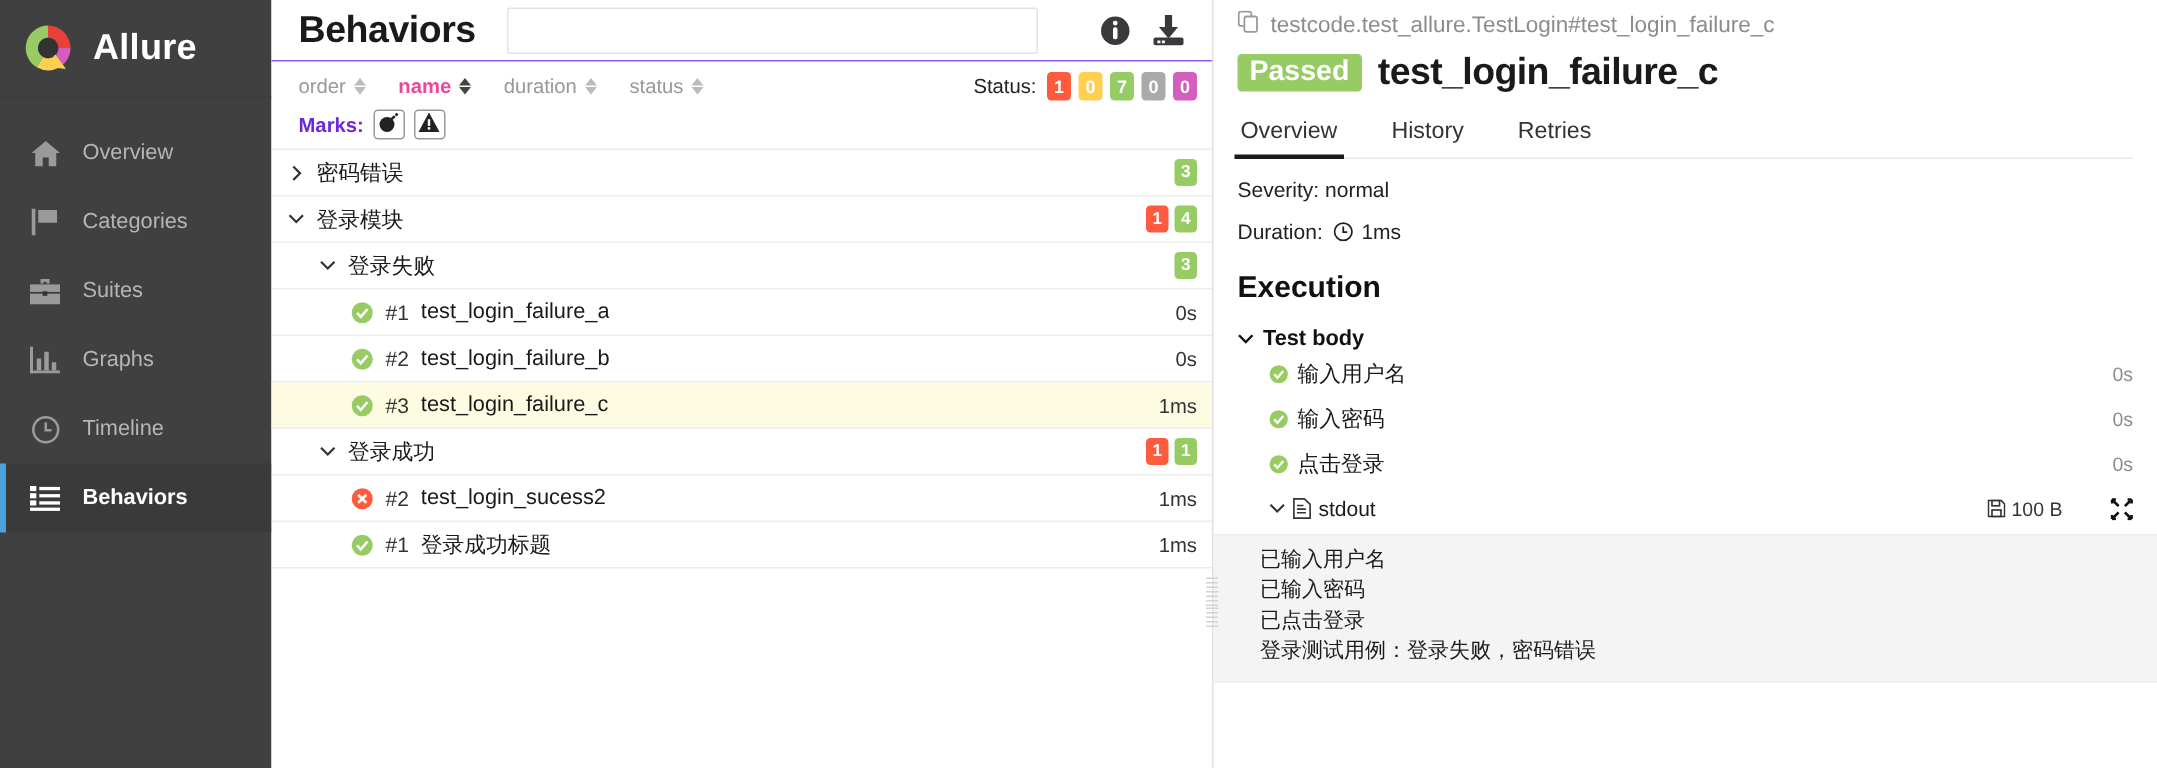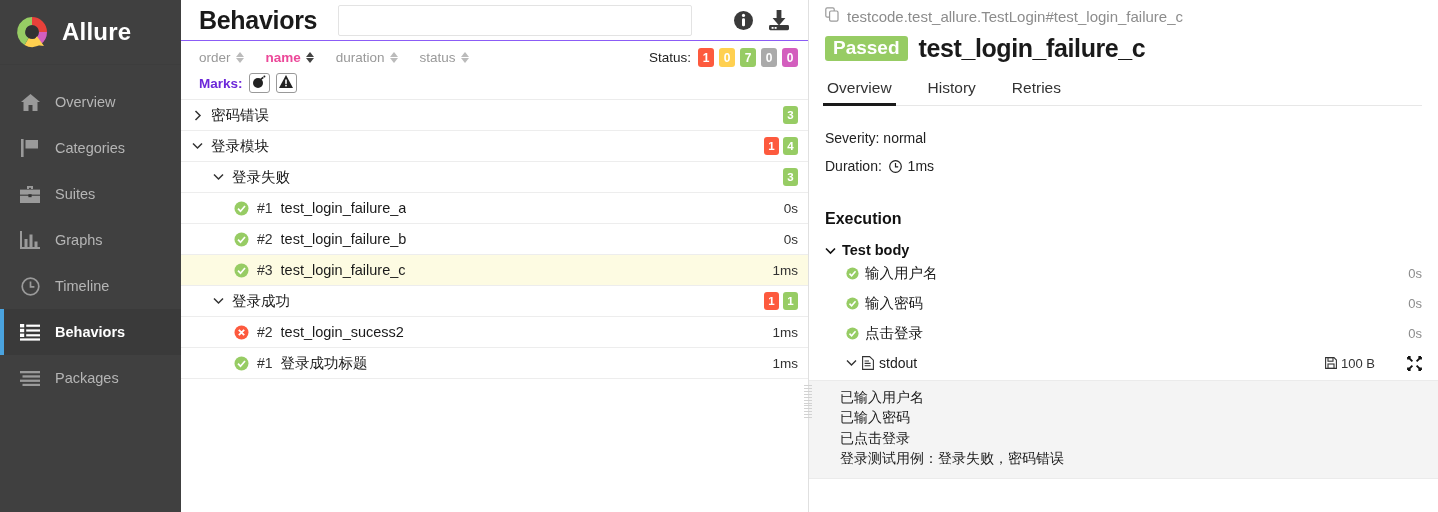--- a/index.html
+++ b/index.html
@@ -132,23 +132,23 @@
   .test-title { font-size: 25px; font-weight: bold; color: #1a1a1a; letter-spacing: -.4px; }
   .tabs { display: flex; gap: 0; margin-top: 12px; border-bottom: 1px solid #e7e7e7; }
   .tab {
     font-size: 15.5px; color: #333; padding: 4px 2px 8px 2px;
     margin-right: 32px; cursor: pointer; position: relative;
   }
   .tab.active::after {
     content: ""; position: absolute; left: -2px; right: -2px; bottom: -1px;
     height: 3px; background: #1a1a1a;
   }
-  .meta { font-size: 14px; color: #222; margin-top: 24px; }
+  .meta { font-size: 14px; color: #222; margin-top: 12px; }
   .meta + .meta { margin-top: 12px; }
-  .exec-head { font-size: 16px; font-weight: bold; color: #111; margin-top: 34px; }
+  .exec-head { font-size: 20px; font-weight: bold; color: #111; margin-top: 17px; }
   .testbody {
     display: flex; align-items: center; gap: 6px; margin-top: 14px;
     font-size: 14.5px; font-weight: bold; color: #111; cursor: pointer;
   }
   .step {
     display: flex; align-items: center; height: 30px; font-size: 14.5px;
     color: #1a1a1a; padding-left: 21px; cursor: pointer;
   }
   .step .sicon { width: 13px; height: 13px; flex: 0 0 13px; margin-right: 6px; }
   .step .sdur { margin-left: auto; color: #8c8c8c; font-size: 13px; }
@@ -241,31 +241,20 @@
               <rect x="0" y="0" width="4.2" height="3.4"></rect>
               <rect x="6.2" y="0.6" width="13.8" height="2.2"></rect>
               <rect x="0" y="4.8" width="4.2" height="3.4"></rect>
               <rect x="6.2" y="5.4" width="13.8" height="2.2"></rect>
               <rect x="0" y="9.6" width="4.2" height="3.4"></rect>
               <rect x="6.2" y="10.2" width="13.8" height="2.2"></rect>
               <rect x="0" y="14.4" width="20" height="2.2"></rect>
             </svg>
         </span>
         <span>Behaviors</span>
-      </div>
-      <div class="nav-item">
-        <span class="nav-icon">
-          <svg width="20" height="15" viewBox="0 0 20 15" fill="#9a9a9a">
-              <rect x="0" y="0" width="20" height="2.3"></rect>
-              <rect x="2.5" y="4.3" width="17.5" height="2.3"></rect>
-              <rect x="0" y="8.6" width="20" height="2.3"></rect>
-              <rect x="2.5" y="12.8" width="17.5" height="2.2"></rect>
-            </svg>
-        </span>
-        <span>Packages</span>
       </div>
     </div>
   </div>
 
   <div class="center">
     <div class="center-head">
       <span class="page-title">Behaviors</span>
       <input class="search-box" type="text" value="" placeholder="" style="">
       <span class="head-icons">
         <span class="hi">

